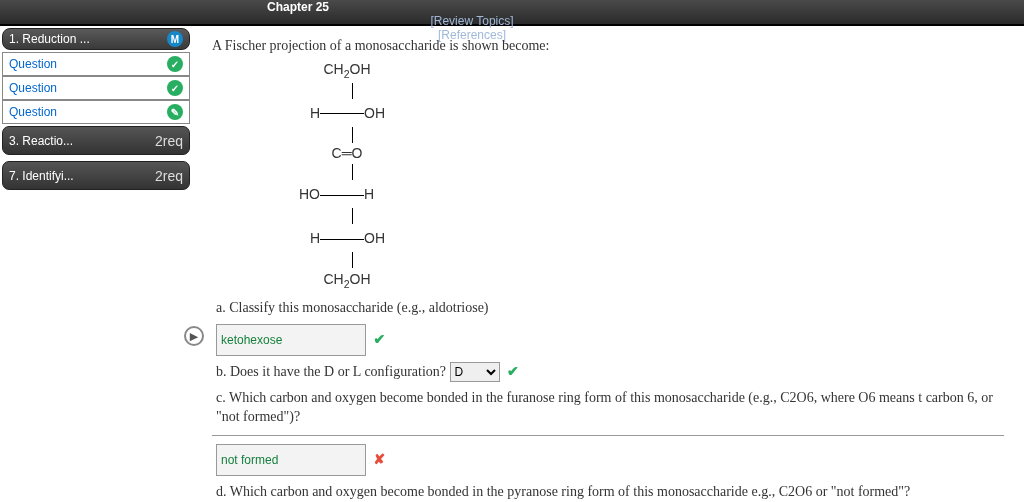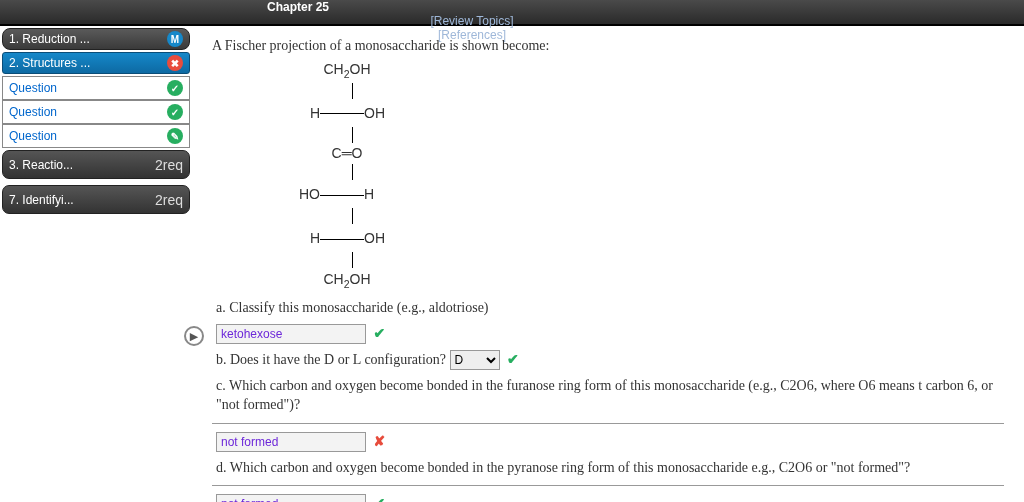--- a/index.html
+++ b/index.html
@@ -26,44 +26,40 @@
 .fischer { font-family: Arial, sans-serif; margin: 4px 0 8px 70px; line-height: 1.1; }
 .fischer .row { display: flex; align-items: center; height: 22px; }
 .fischer .left { width: 38px; text-align: right; }
 .fischer .mid { width: 44px; position: relative; text-align: center; }
 .fischer .right { width: 50px; text-align: left; }
 .fischer .hbar { position: absolute; top: 50%; left: 0; right: 0; border-top: 1.5px solid #000; }
 .fischer .vline { border-left: 1.5px solid #000; height: 18px; margin-left: 21px; }
 .fischer .ctr { text-align: center; width: 130px; }
 sub { font-size: 0.75em; }
 .q { margin: 6px 4px; line-height: 1.4; }
-.input { border: 1px solid #999; background: #f3f3f3; color: #6d28d9; font-family: Arial, sans-serif; font-size: 12px; padding: 8px 4px; width: 150px; height: 20px; }
+.input { border: 1px solid #999; background: #f3f3f3; color: #15803d; font-family: Arial, sans-serif; font-size: 12px; padding: 8px 4px; width: 150px; height: 32px; }
 .sel { border: 1px solid #999; font-family: Arial, sans-serif; font-size: 12px; height: 20px; width: 50px; }
 .mark-ok { color: #27ae60; font-weight: bold; margin-left: 4px; }
 .mark-bad { color: #e74c3c; font-weight: bold; margin-left: 4px; }
 hr { border: none; border-top: 1px solid #999; margin: 8px 0; }
 </style>
 </head>
 <body>
 
 <div class="topbar">
   <div class="chapter">Chapter 25</div>
   <div class="toplink">[Review Topics]</div>
   <div class="toplink">[References]</div>
 </div>
 
 <div class="container">
   <div class="sidebar">
     <div class="nav-item nav-top">
       <span>1. Reduction ...</span>
       <span class="badge badge-m">M</span>
-    </div>
-    <div class="nav-item nav-active">
-      <span>2. Structures ...</span>
-      <span class="badge badge-x">✖</span>
     </div>
     <div class="nav-item nav-sub">
       <span>Question</span>
       <span class="badge badge-check">✓</span>
     </div>
     <div class="nav-item nav-sub">
       <span>Question</span>
       <span class="badge badge-check">✓</span>
     </div>
     <div class="nav-item nav-sub">

